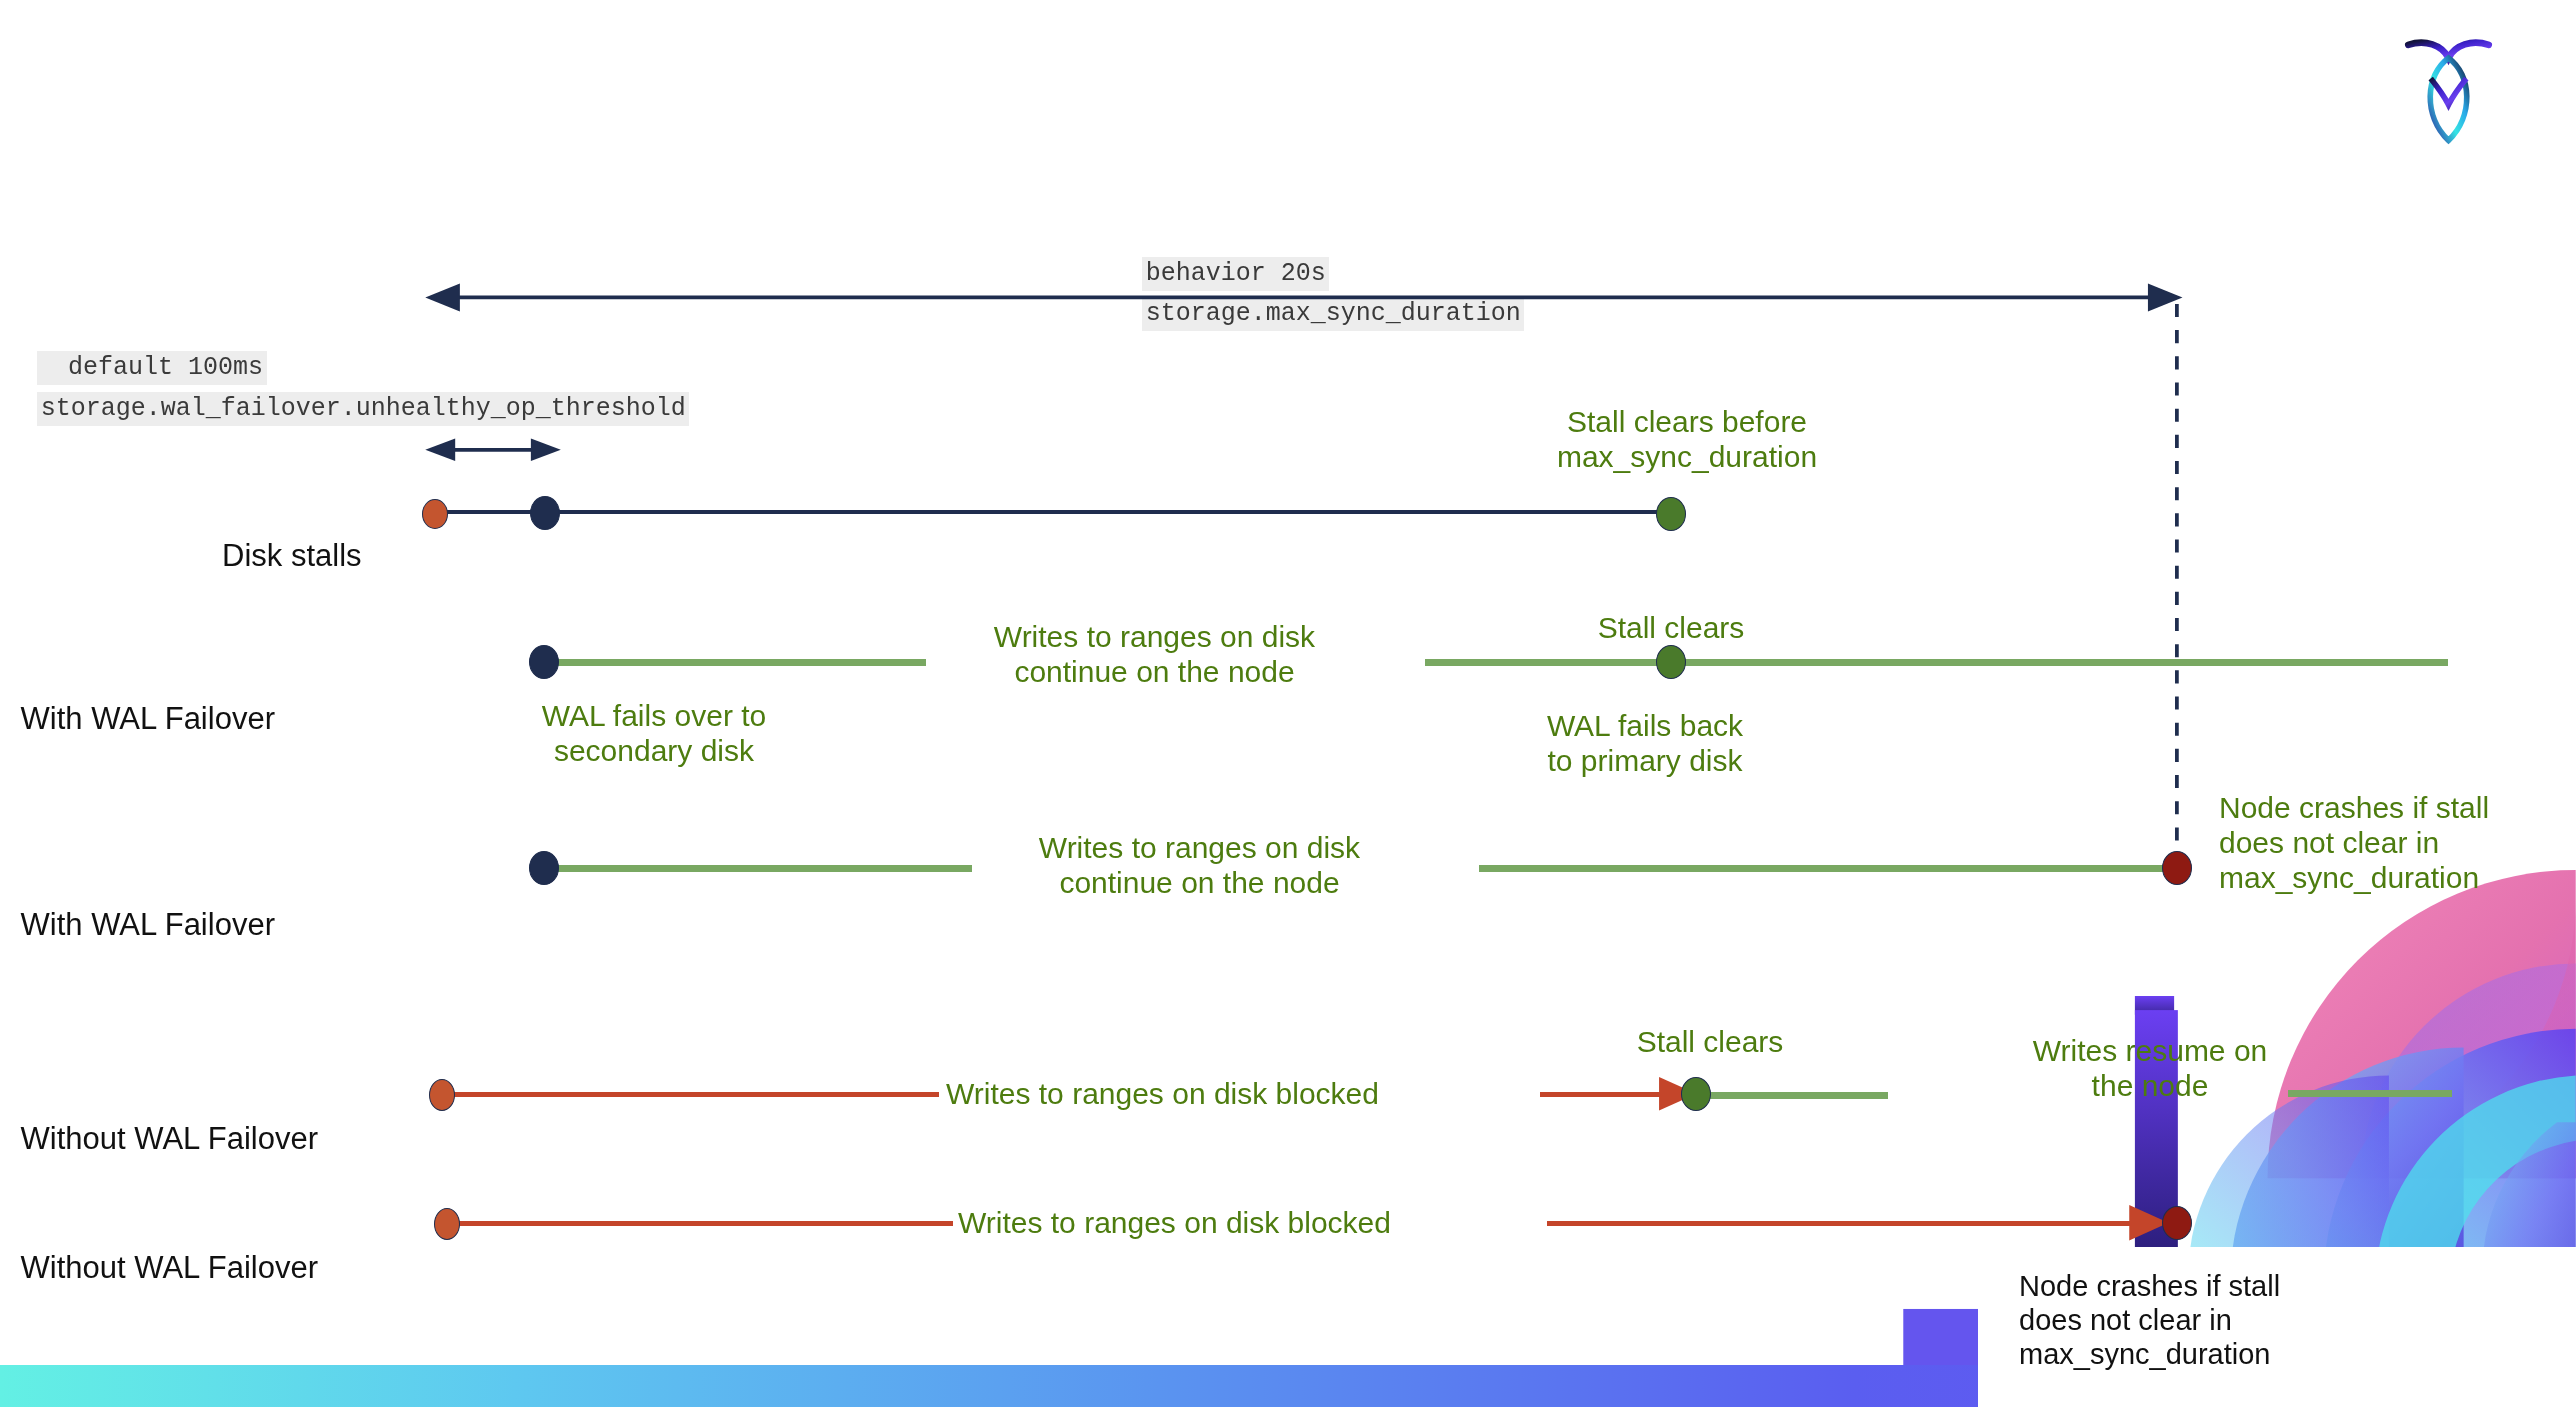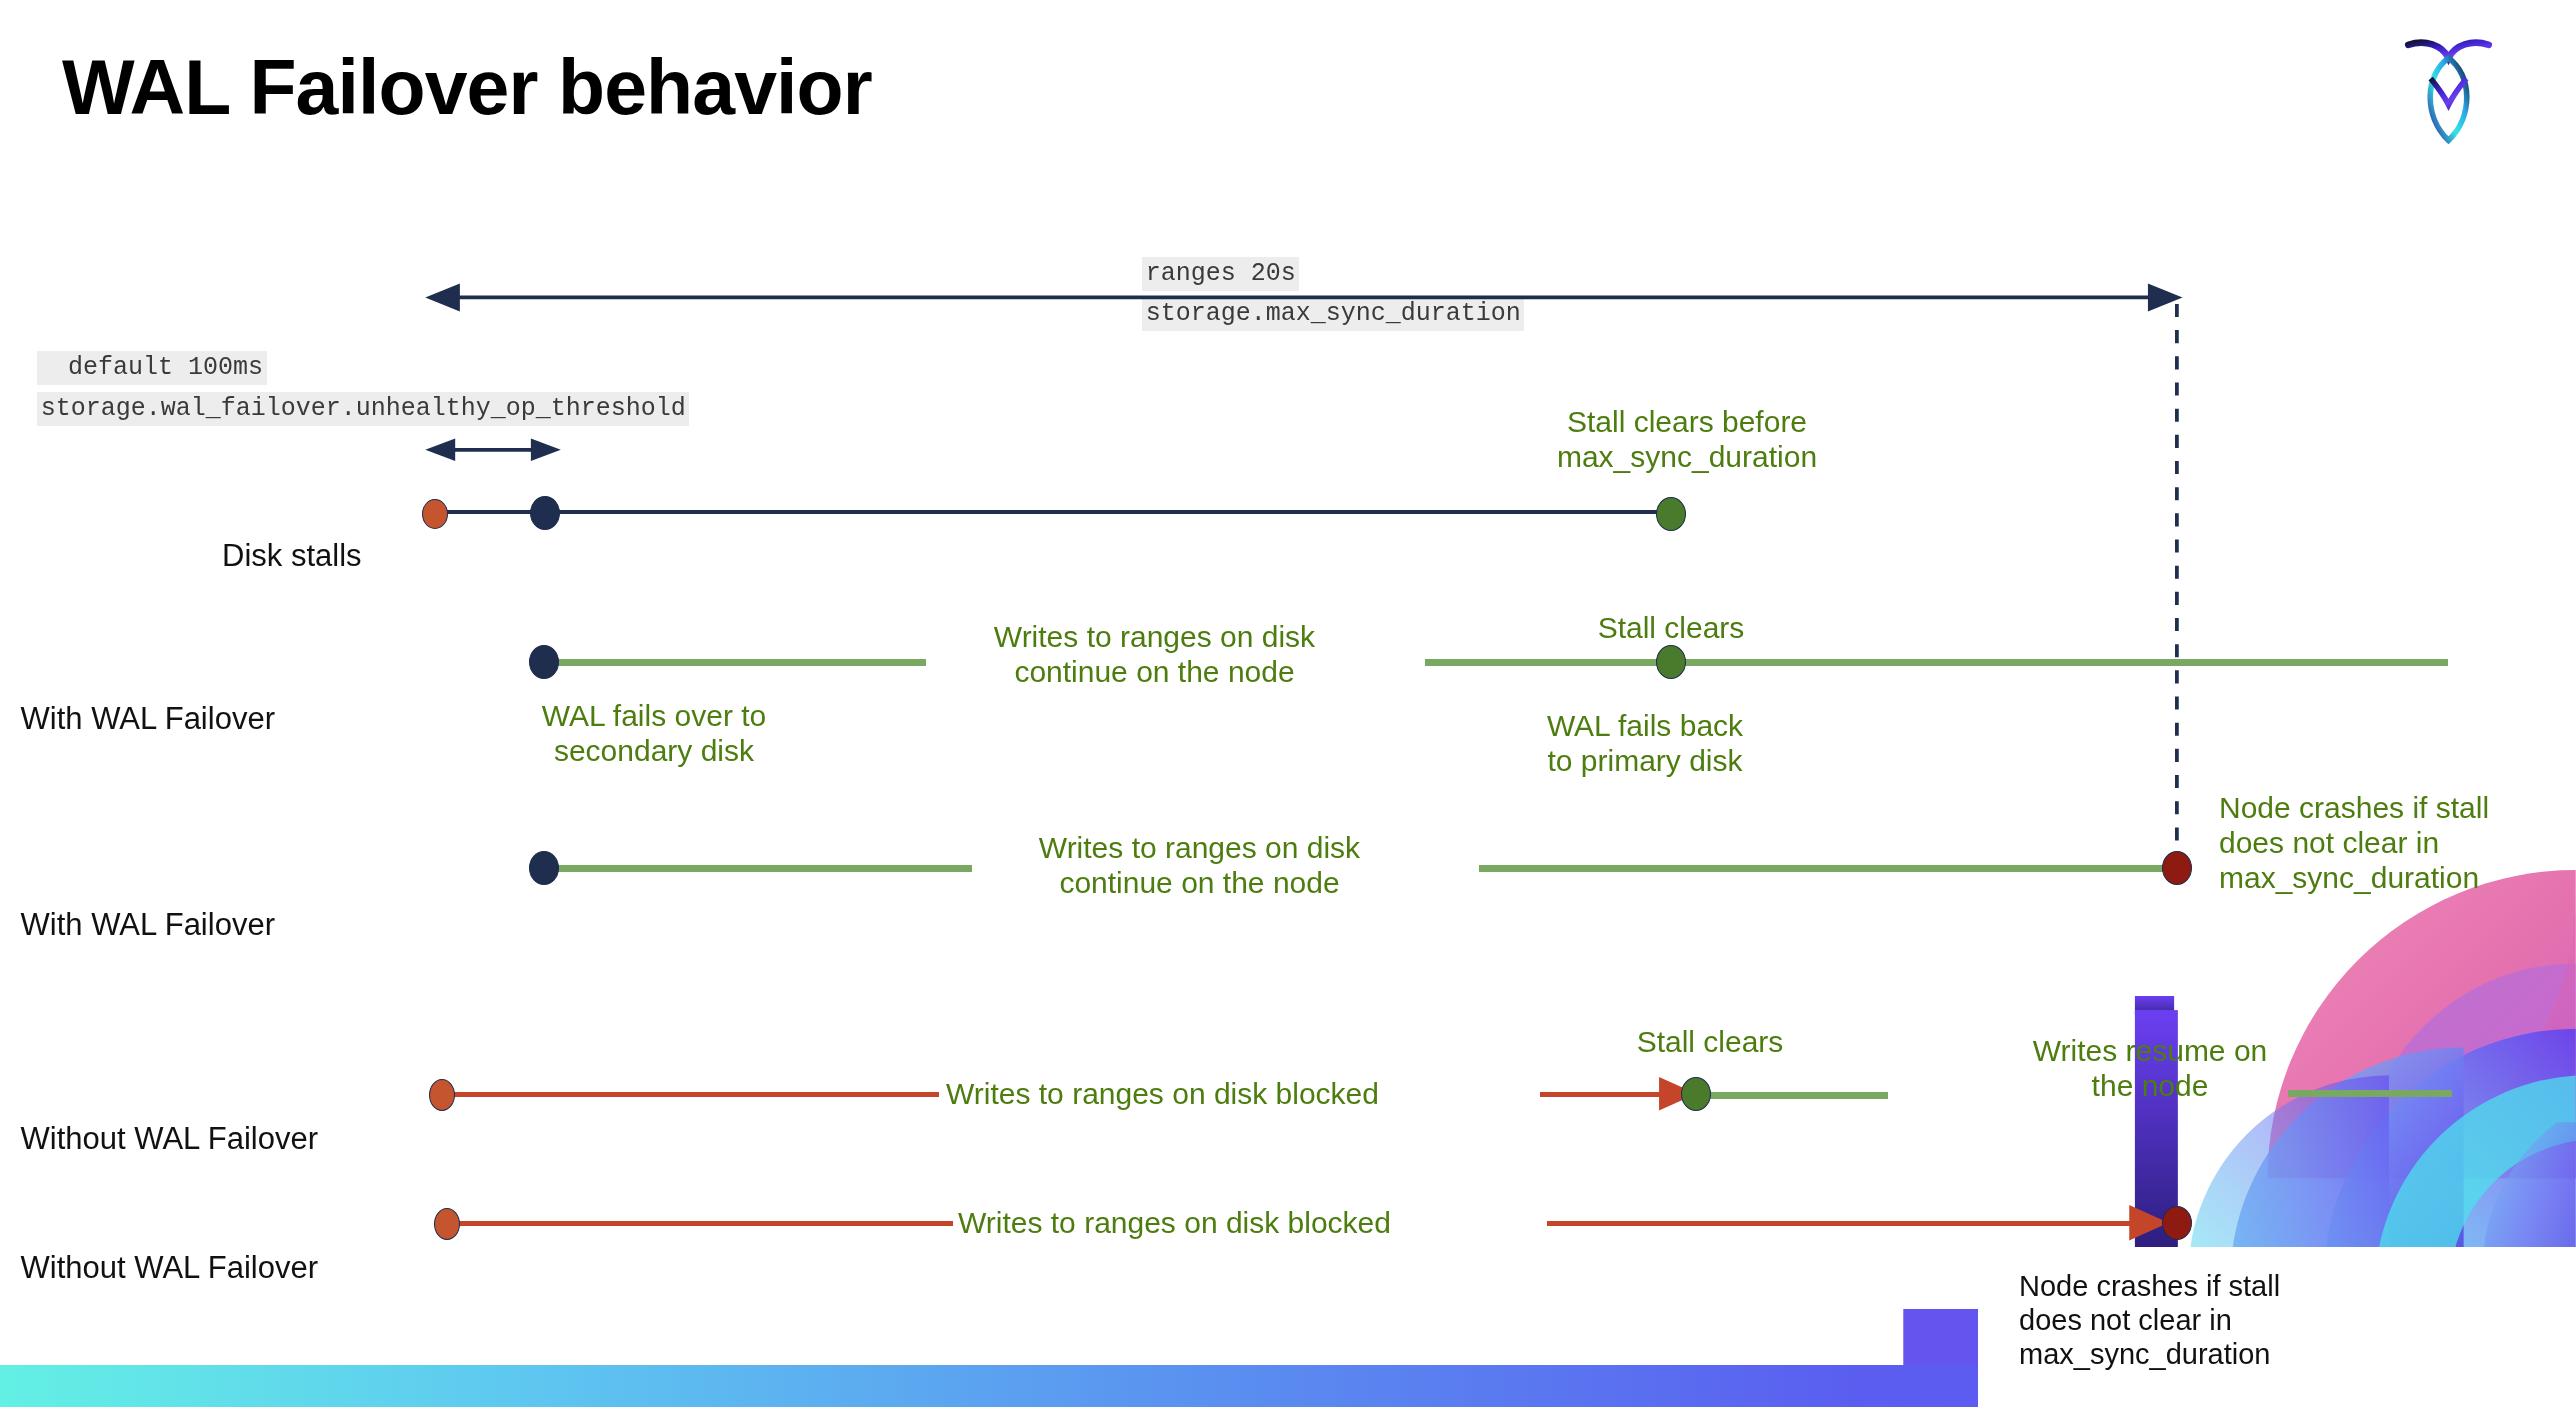--- a/index.html
+++ b/index.html
@@ -109,21 +109,20 @@
       <path d="M170 510 l60 -70 l18 70 Z" fill="#66e8f2"></path>
       <rect x="0" y="500" width="270" height="60" fill="#6455ee"></rect>
       <rect x="560" y="470" width="160" height="90" fill="url(#gBlue)" opacity="0.85"></rect>
     </g>
   </svg>
 
   <div class="bottombar"></div>
 
   <div class="callout"></div>
 
-  <div class="title">WAL Failover behavior</div>
 
   <svg class="logo" viewBox="0 0 110 130">
     <defs>
       <linearGradient id="lg1" x1="0" y1="0" x2="1" y2="1">
         <stop offset="0%" stop-color="#12123a"></stop>
         <stop offset="35%" stop-color="#3b20c8"></stop>
         <stop offset="70%" stop-color="#6a3ff0"></stop>
         <stop offset="100%" stop-color="#2f1a8f"></stop>
       </linearGradient>
       <linearGradient id="lg2" x1="1" y1="0" x2="0" y2="1">
@@ -132,21 +131,21 @@
         <stop offset="60%" stop-color="#35e4e4"></stop>
         <stop offset="100%" stop-color="#2a1f9a"></stop>
       </linearGradient>
     </defs>
     <path d="M12 20 C30 14 48 20 55 34 C62 20 80 14 98 20" stroke="url(#lg1)" stroke-width="7" fill="none" stroke-linecap="round"></path>
     <path d="M55 34 C30 52 28 96 55 122 C82 96 80 52 55 34 Z" stroke="url(#lg2)" stroke-width="6" fill="none"></path>
     <path d="M36 56 C44 66 50 74 55 84 C60 74 66 66 74 56" stroke="url(#lg1)" stroke-width="6" fill="none"></path>
     <line x1="55" y1="84" x2="55" y2="122" stroke="url(#lg1)" stroke-width="6"></line>
   </svg>
 
-  <div class="code" style="left:1142px;top:257px;">ranges 20s</div>
+  <div class="code" style="left:1142px;top:257px;">behavior 20s</div>
   <div class="code" style="left:1142px;top:297px;">storage.max_sync_duration</div>
 
   <div class="code" style="left:37px;top:351px;padding-left:31px;">default 100ms</div>
   <div class="code" style="left:37px;top:392px;">storage.wal_failover.unhealthy_op_threshold</div>
 
   <svg class="arrowlayer" viewBox="0 0 2756 1506" width="2576" height="1408">
 
     <g>
       <line x1="475" y1="318" x2="2315" y2="318" stroke="#1f2d4e" stroke-width="4"></line>
       <polygon points="455,318 492,303 492,333" fill="#1f2d4e"></polygon>

